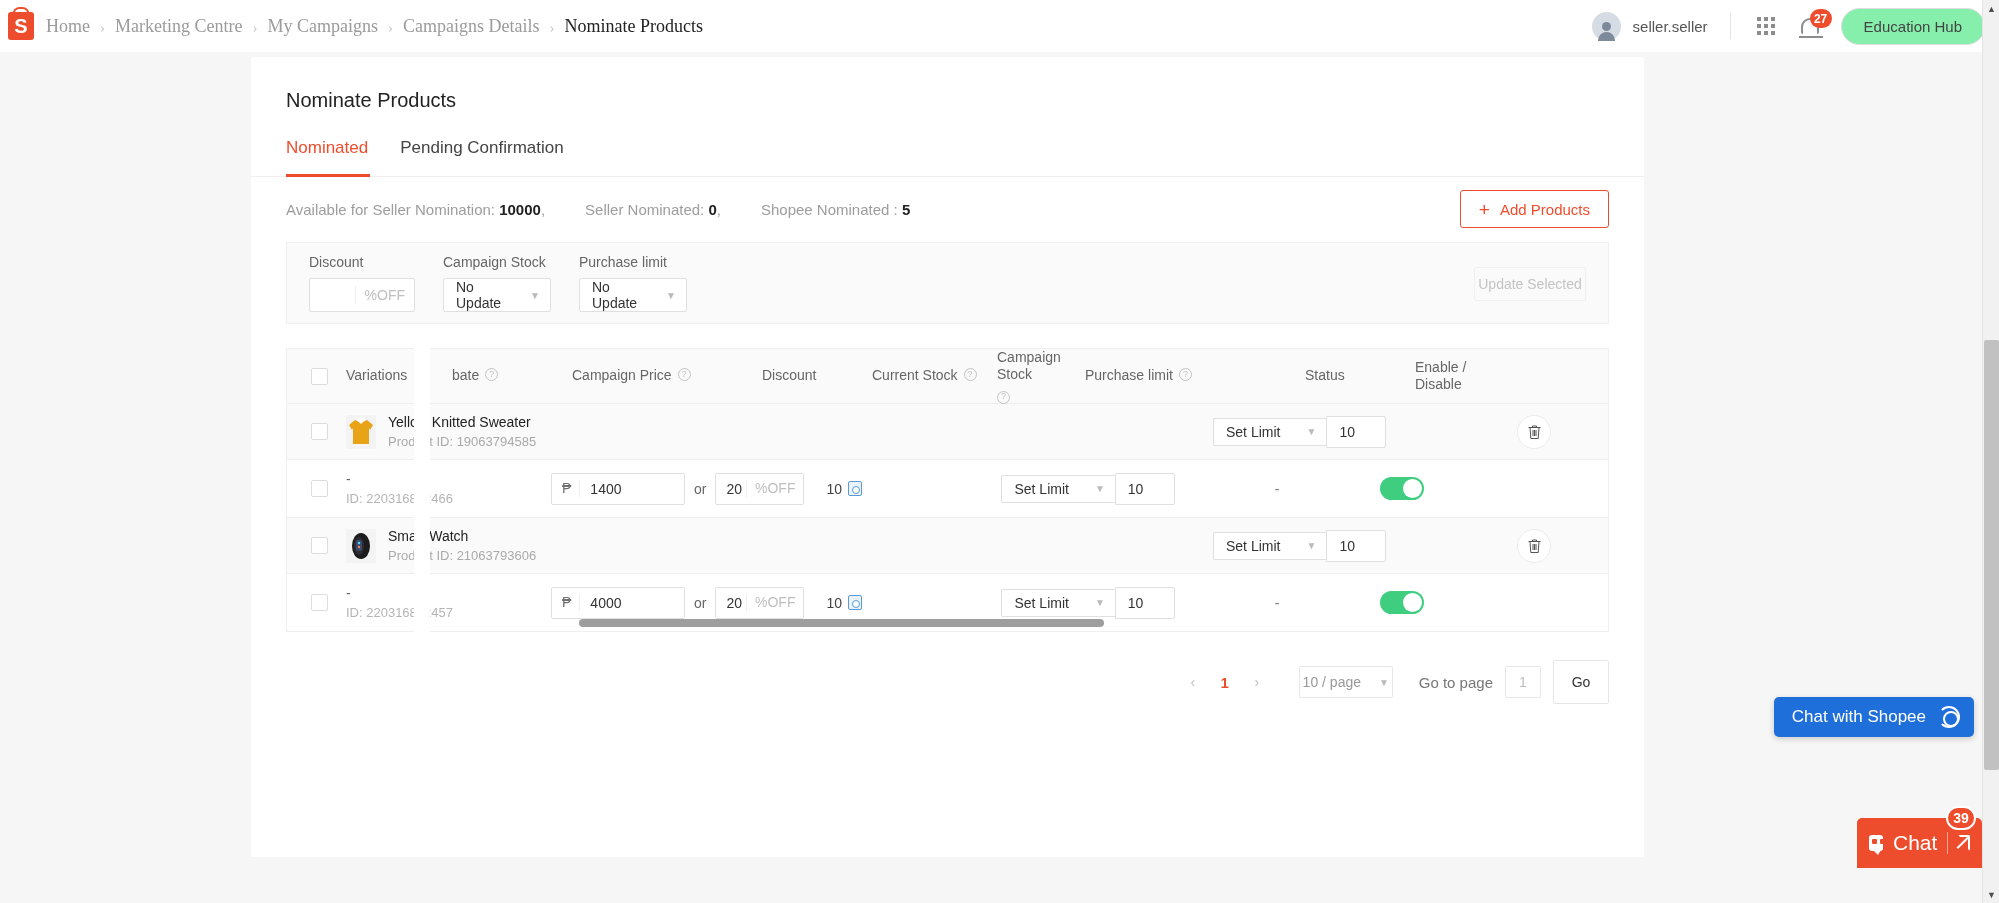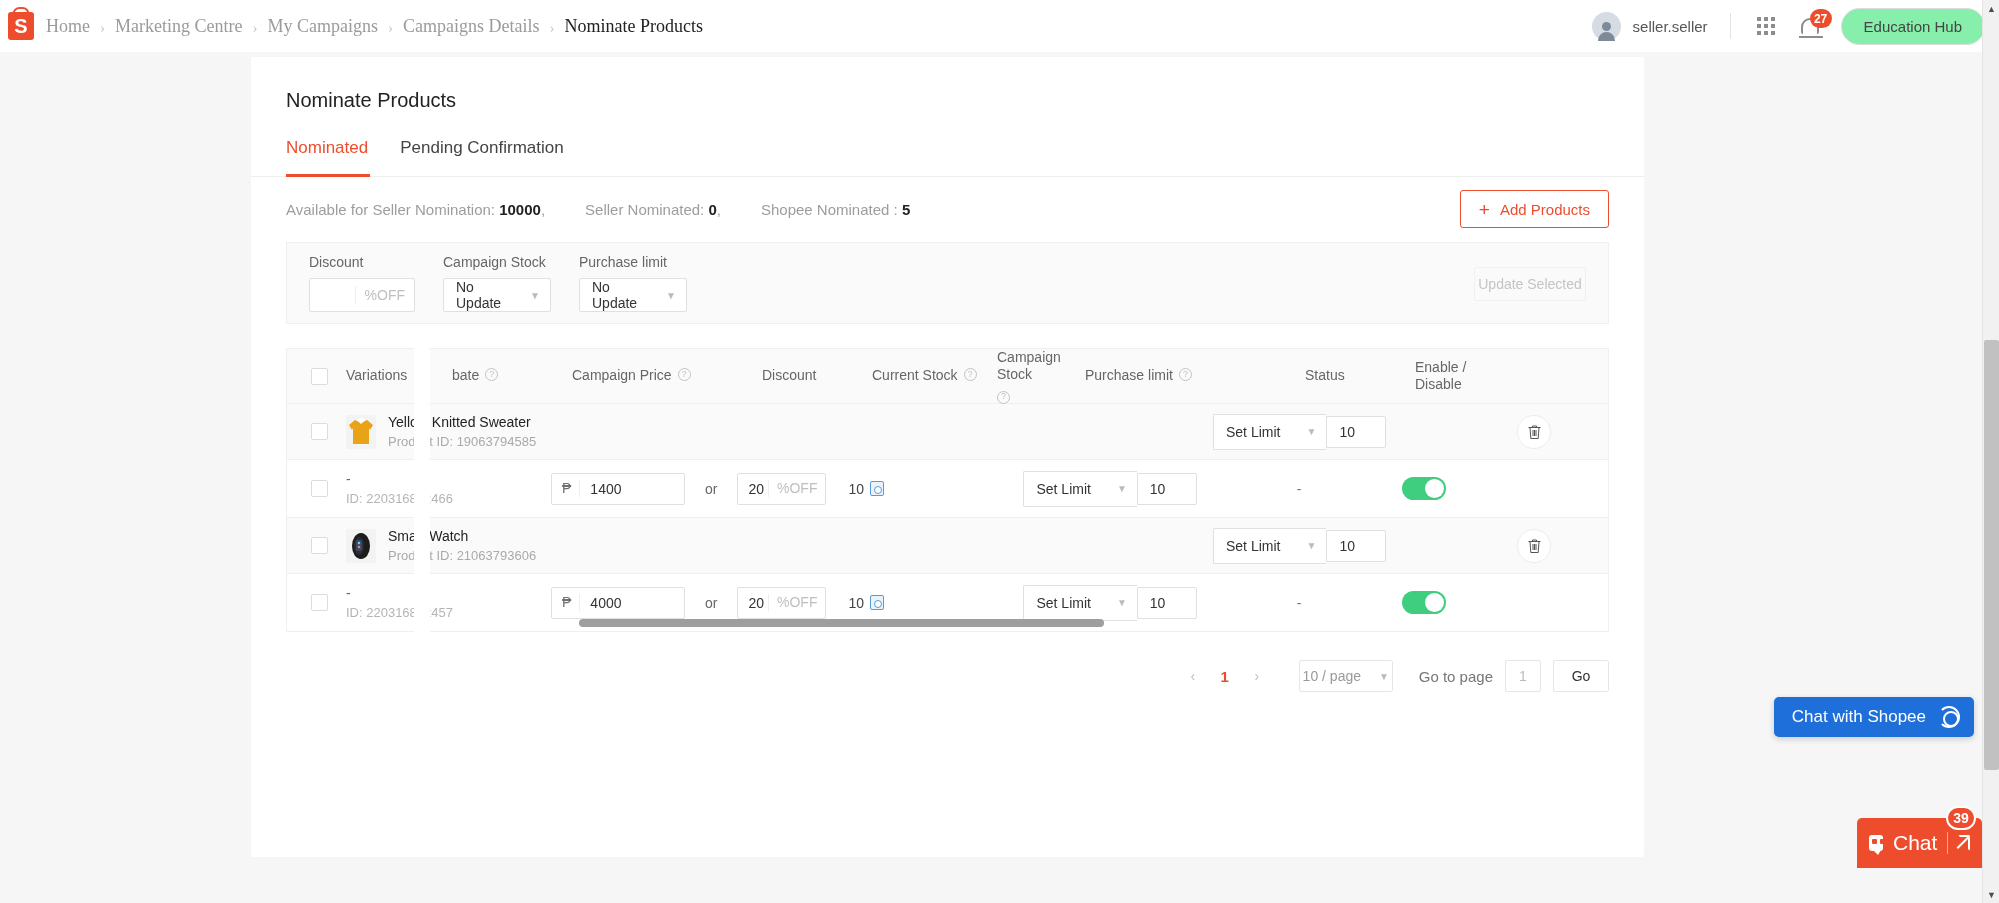--- a/index.html
+++ b/index.html
@@ -177,41 +177,41 @@
   .prod-id { font-size: 13px; color: #aaa; margin-top: 4px; }
   .var-name { font-size: 14px; color: #666; }
   .var-id { font-size: 13px; color: #b5b5b5; margin-top: 4px; }
 
   .price-inp {
     width: 134px; height: 32px; border: 1px solid #e0e0e0; border-radius: 2px;
     display: flex; align-items: center; font-size: 14px; color: #333; background: #fff;
   }
   .price-inp .cur { color: #6f6f6f; padding: 0 8px 0 10px; border-right: 1px solid #eee; height:17px; line-height: 17px;}
   .price-inp .val { padding-left: 10px; }
-  .ortxt { font-size: 14px; color: #666; margin: 0 20px; }
+  .ortxt { font-size: 14px; color: #666; margin: 0 9px; }
   .pct-inp {
     width: 89px; height: 32px; border: 1px solid #e0e0e0; border-radius: 2px;
     display: flex; align-items: center; justify-content: space-between;
     font-size: 14px; color: #333; background: #fff;
   }
   .pct-inp .val { padding-left: 10px; }
   .pct-inp .suffix { color: #bfbfbf; border-left: 1px solid #eee; padding: 0 8px; height: 17px; line-height: 17px; }
   .stockcell { font-size: 14px; color: #444; display: flex; align-items: center; gap: 6px; }
   .stock-icon {
     width: 14px; height: 15px; border: 1.5px solid #5b9bd5; border-radius: 2px;
     position: relative; background: #eaf3fb;
   }
   .stock-icon::after {
     content: ""; position: absolute; right: 1px; bottom: 1px;
     width: 6px; height: 6px; border: 1.5px solid #5b9bd5; border-radius: 50%;
     background: #fff;
   }
   .limit-group { display: flex; align-items: center; }
   .limit-sel {
-    height: 36px; border: 1px solid #e0e0e0; border-right: none; border-radius: 2px 0 0 2px;
+    height: 28px; border: 1px solid #e0e0e0; border-right: none; border-radius: 2px 0 0 2px;
     display: flex; align-items: center; gap: 16px; padding: 0 10px 0 12px;
     font-size: 14px; color: #333; background: #fff; cursor: pointer;
   }
   .limit-num {
     height: 32px; border: 1px solid #e0e0e0; border-radius: 0 2px 2px 0;
     display: flex; align-items: center; padding: 0 12px; font-size: 14px;
     color: #333; background: #fff;
   }
   .dashcell { font-size: 14px; color: #777; }
   .trash-btn {
@@ -249,21 +249,21 @@
     display: flex; align-items: center; justify-content: center; gap: 8px;
     font-size: 14px; color: #999; background: #fff; cursor: pointer;
   }
   .pg-goto { margin-left: 26px; font-size: 15px; color: #777; }
   .pg-inp {
     margin-left: 12px; width: 36px; height: 32px; border: 1px solid #e6e6e6;
     border-radius: 2px; display: flex; align-items: center; justify-content: center;
     font-size: 14px; color: #bbb; background: #fff;
   }
   .pg-go {
-    margin-left: 12px; width: 56px; height: 32px; border: 1px solid #e6e6e6;
+    margin-left: 12px; width: 56px; height: 44px; border: 1px solid #e6e6e6;
     border-radius: 2px; display: flex; align-items: center; justify-content: center;
     font-size: 14px; color: #333; background: #fff; cursor: pointer;
   }
 
   .footer-btns { display: flex; justify-content: flex-end; gap: 14px; padding: 28px 35px 0 0; }
   .btn-cancel {
     width: 78px; height: 38px; border: 1px solid #e0e0e0; background: #fff;
     border-radius: 2px; font-size: 15px; color: #333;
     display: flex; align-items: center; justify-content: center; cursor: pointer;
   }

